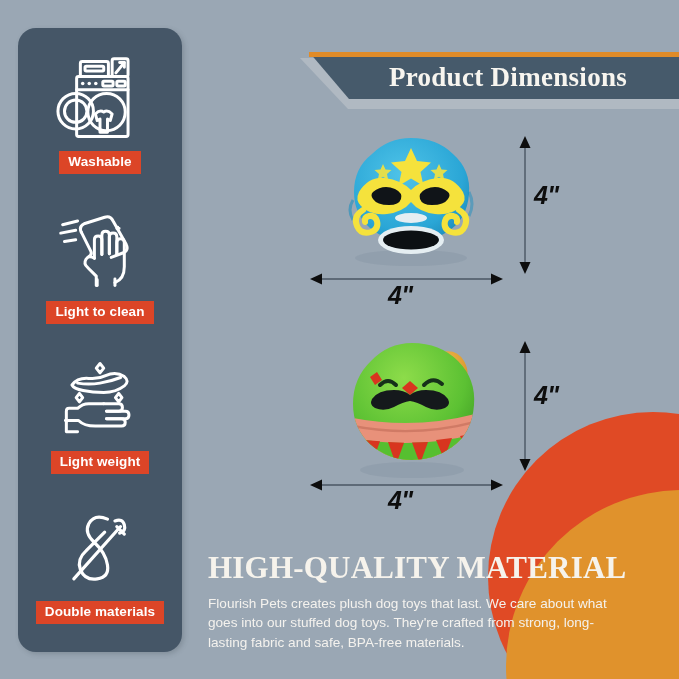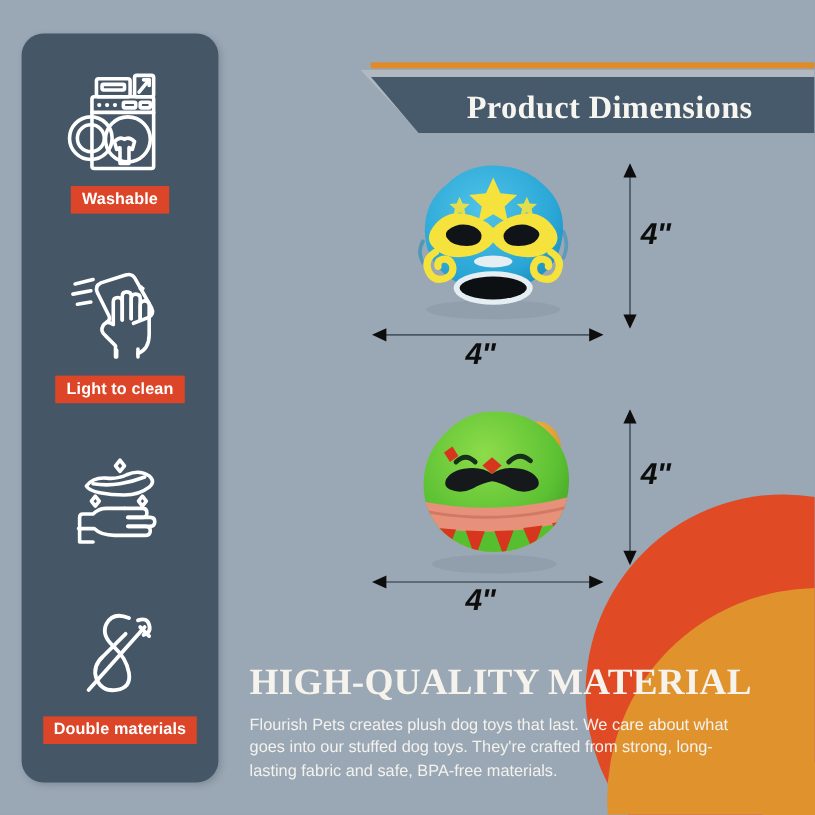--- a/index.html
+++ b/index.html
@@ -91,21 +91,21 @@
   }
   #banner-shadow {
     position: absolute;
     left: 0; top: 6px;
     width: 379px; height: 51px;
     background: #b0b9c2;
     clip-path: polygon(0 0, 379px 0, 379px 100%, 48px 100%);
   }
   #banner-body {
     position: absolute;
-    left: 9px; top: 12px;
+    left: 9px; top: 0;
     width: 370px; height: 47px;
     background: #465a6b;
     clip-path: polygon(0 0, 370px 0, 370px 100%, 40px 100%);
     display: flex;
     align-items: center;
     justify-content: center;
   }
   #banner-stripe {
     position: absolute;
     left: 9px; top: 0;
@@ -263,20 +263,21 @@
           <path d="M20 31 q6 -8 18 -7 q10 1 18 -3 q11 -5 20 1 q6 5 0 10 q-9 7 -22 7 q-12 0 -22 -2 q-10 -2 -12 -6 z"></path>
           <path d="M26 29 q12 2 24 0 q12 -2 22 -6"></path>
 
           <path d="M14 70 l0 -11 q0 -3 3 -3 l9 0 q5 -5 12 -5 l16 0"></path>
           <path d="M54 51 l16 0 q4 0 4 4 q0 4 -4 4 l-13 0"></path>
           <path d="M57 59 l20 0 q4 0 4 4 q0 4 -4 4 l-20 0"></path>
           <path d="M57 67 l16 0 q4 0 4 4 q0 4 -4 4 l-28 0 q-12 0 -18 -6 l-14 0"></path>
           <path d="M14 70 l0 11 l12 0"></path>
         </svg>
       </div>
+      <div class="feature-label">Light weight</div>
     </div>
 
     <div class="feature">
       <div class="feature-icon">
         <svg viewBox="0 0 100 92" fill="none" stroke="#ffffff" stroke-width="3.4" stroke-linecap="round" stroke-linejoin="round">
 
           <path d="M58 14 q-14 -6 -20 5 q-5 10 6 20 q12 11 14 24 q2 13 -11 15 q-13 2 -18 -10 q-4 -11 6 -20 q11 -11 20 -20"></path>
 
           <path d="M22 78 L72 22"></path>
           <path d="M66 16 q8 -3 10 4 q2 7 -5 9"></path>

